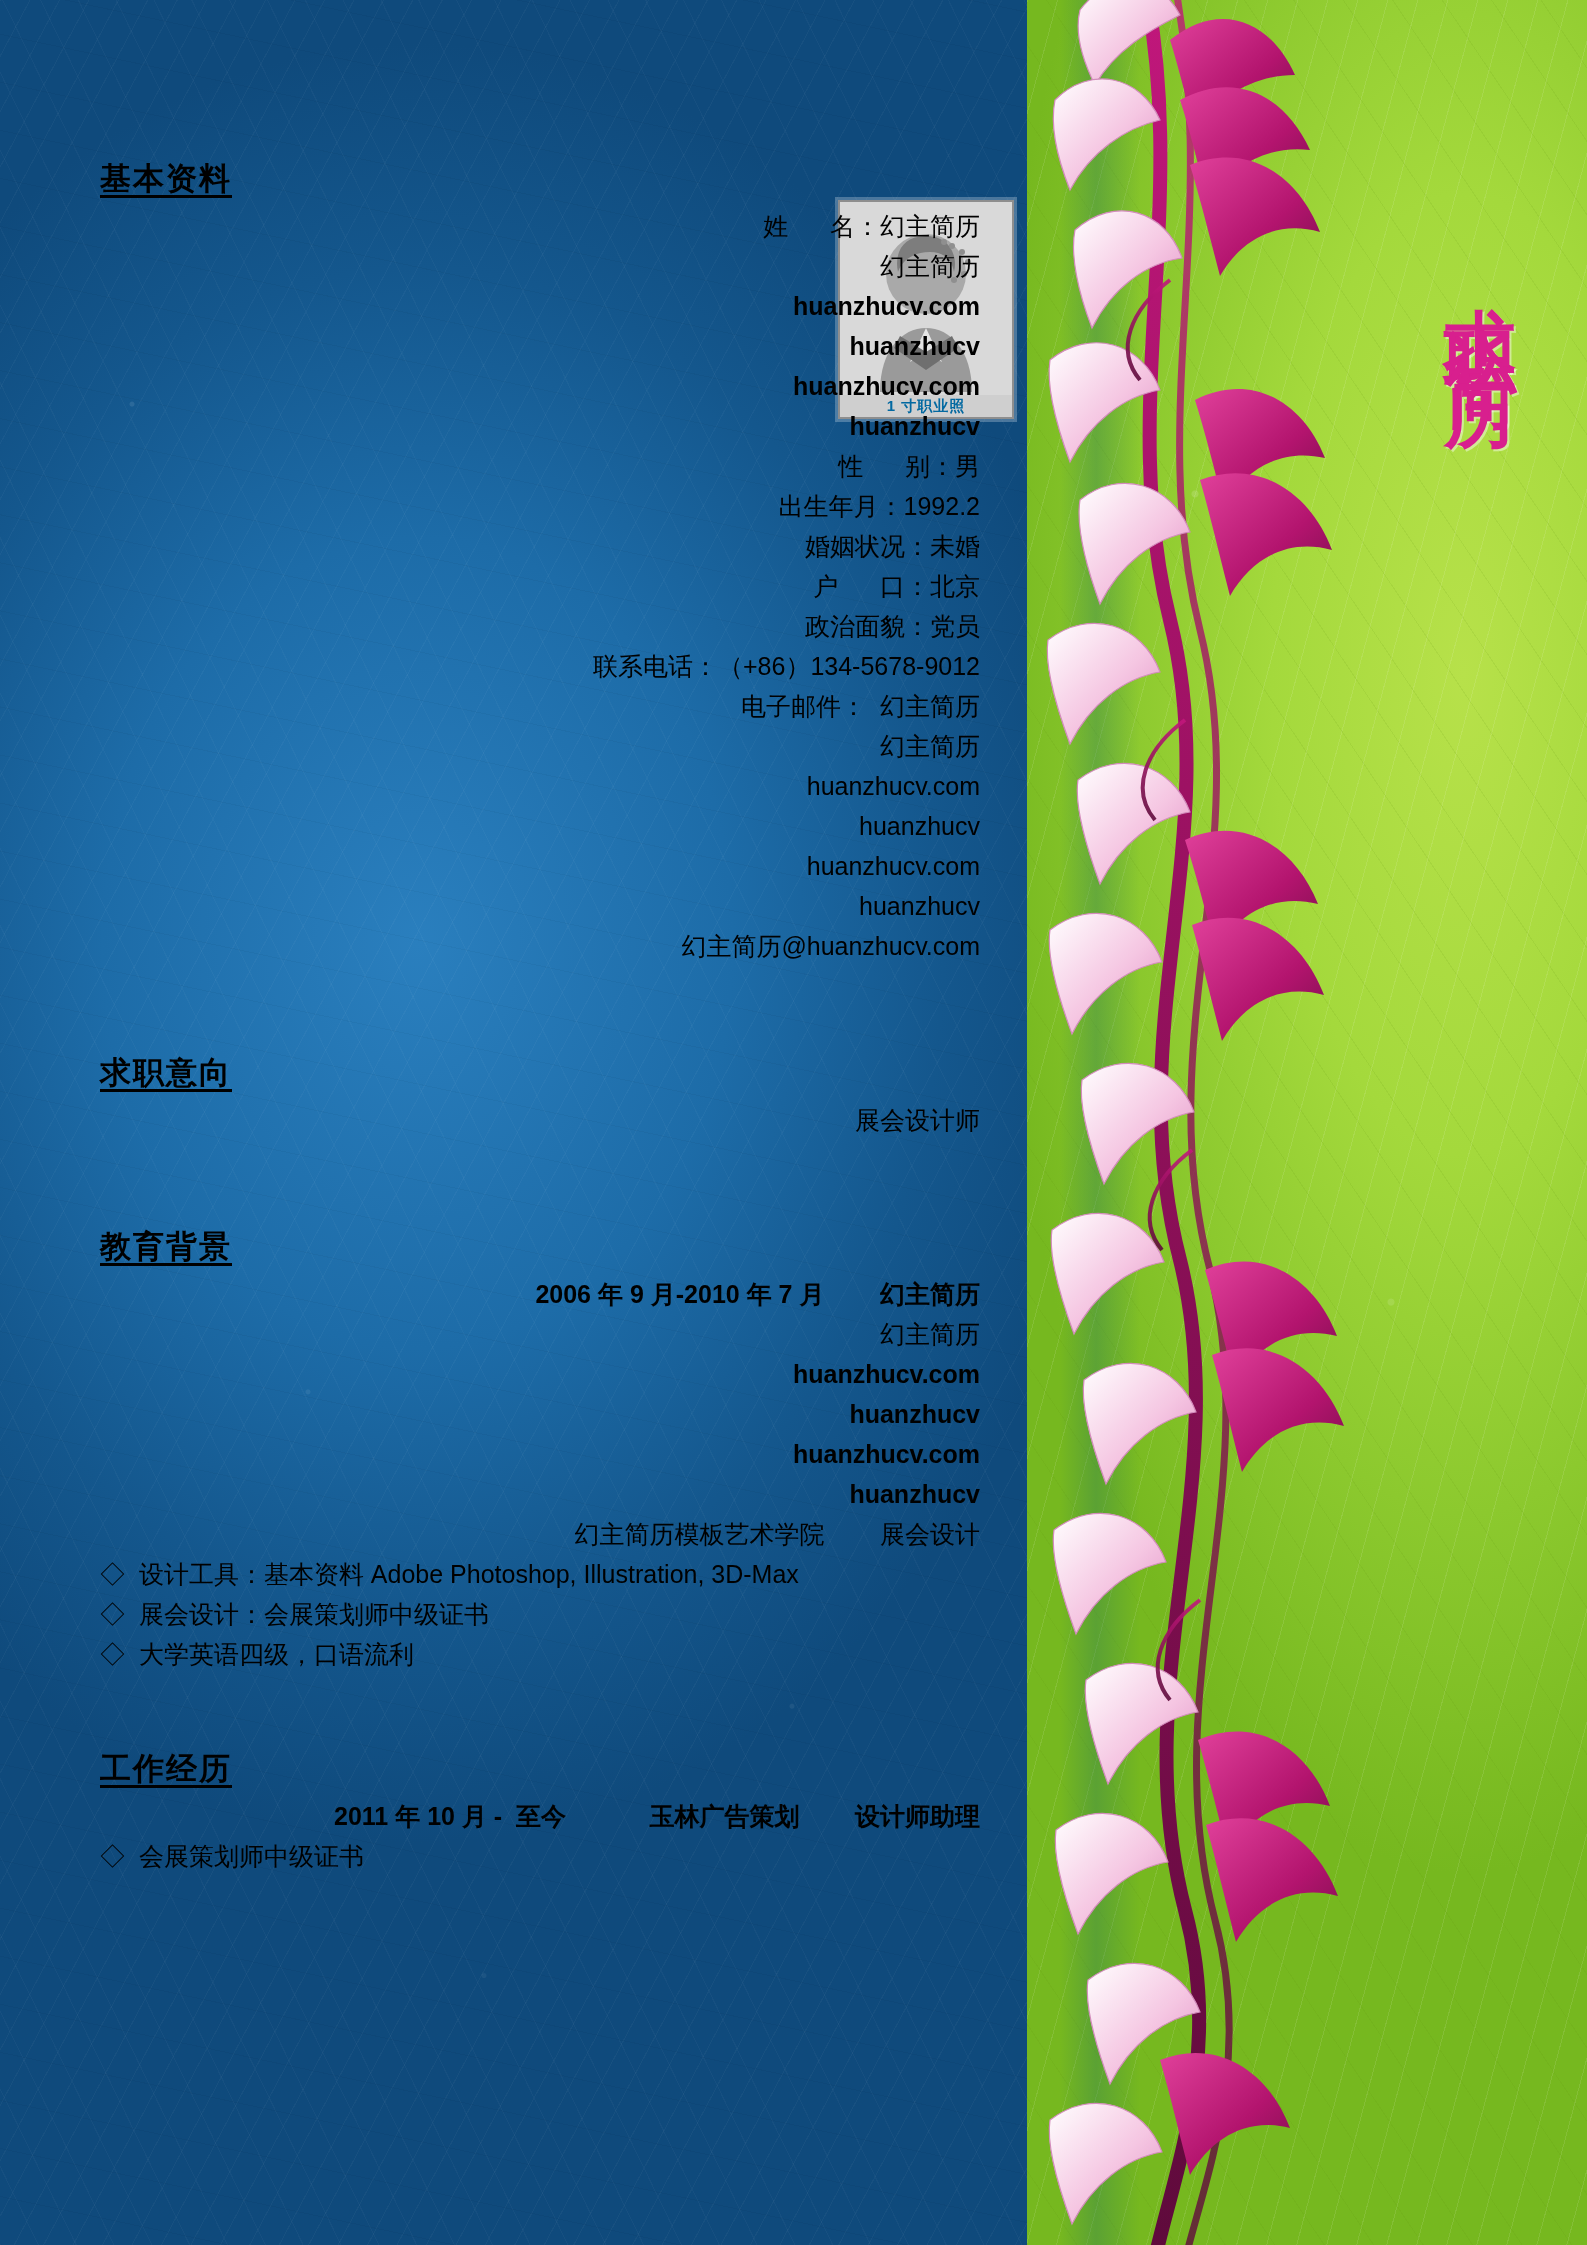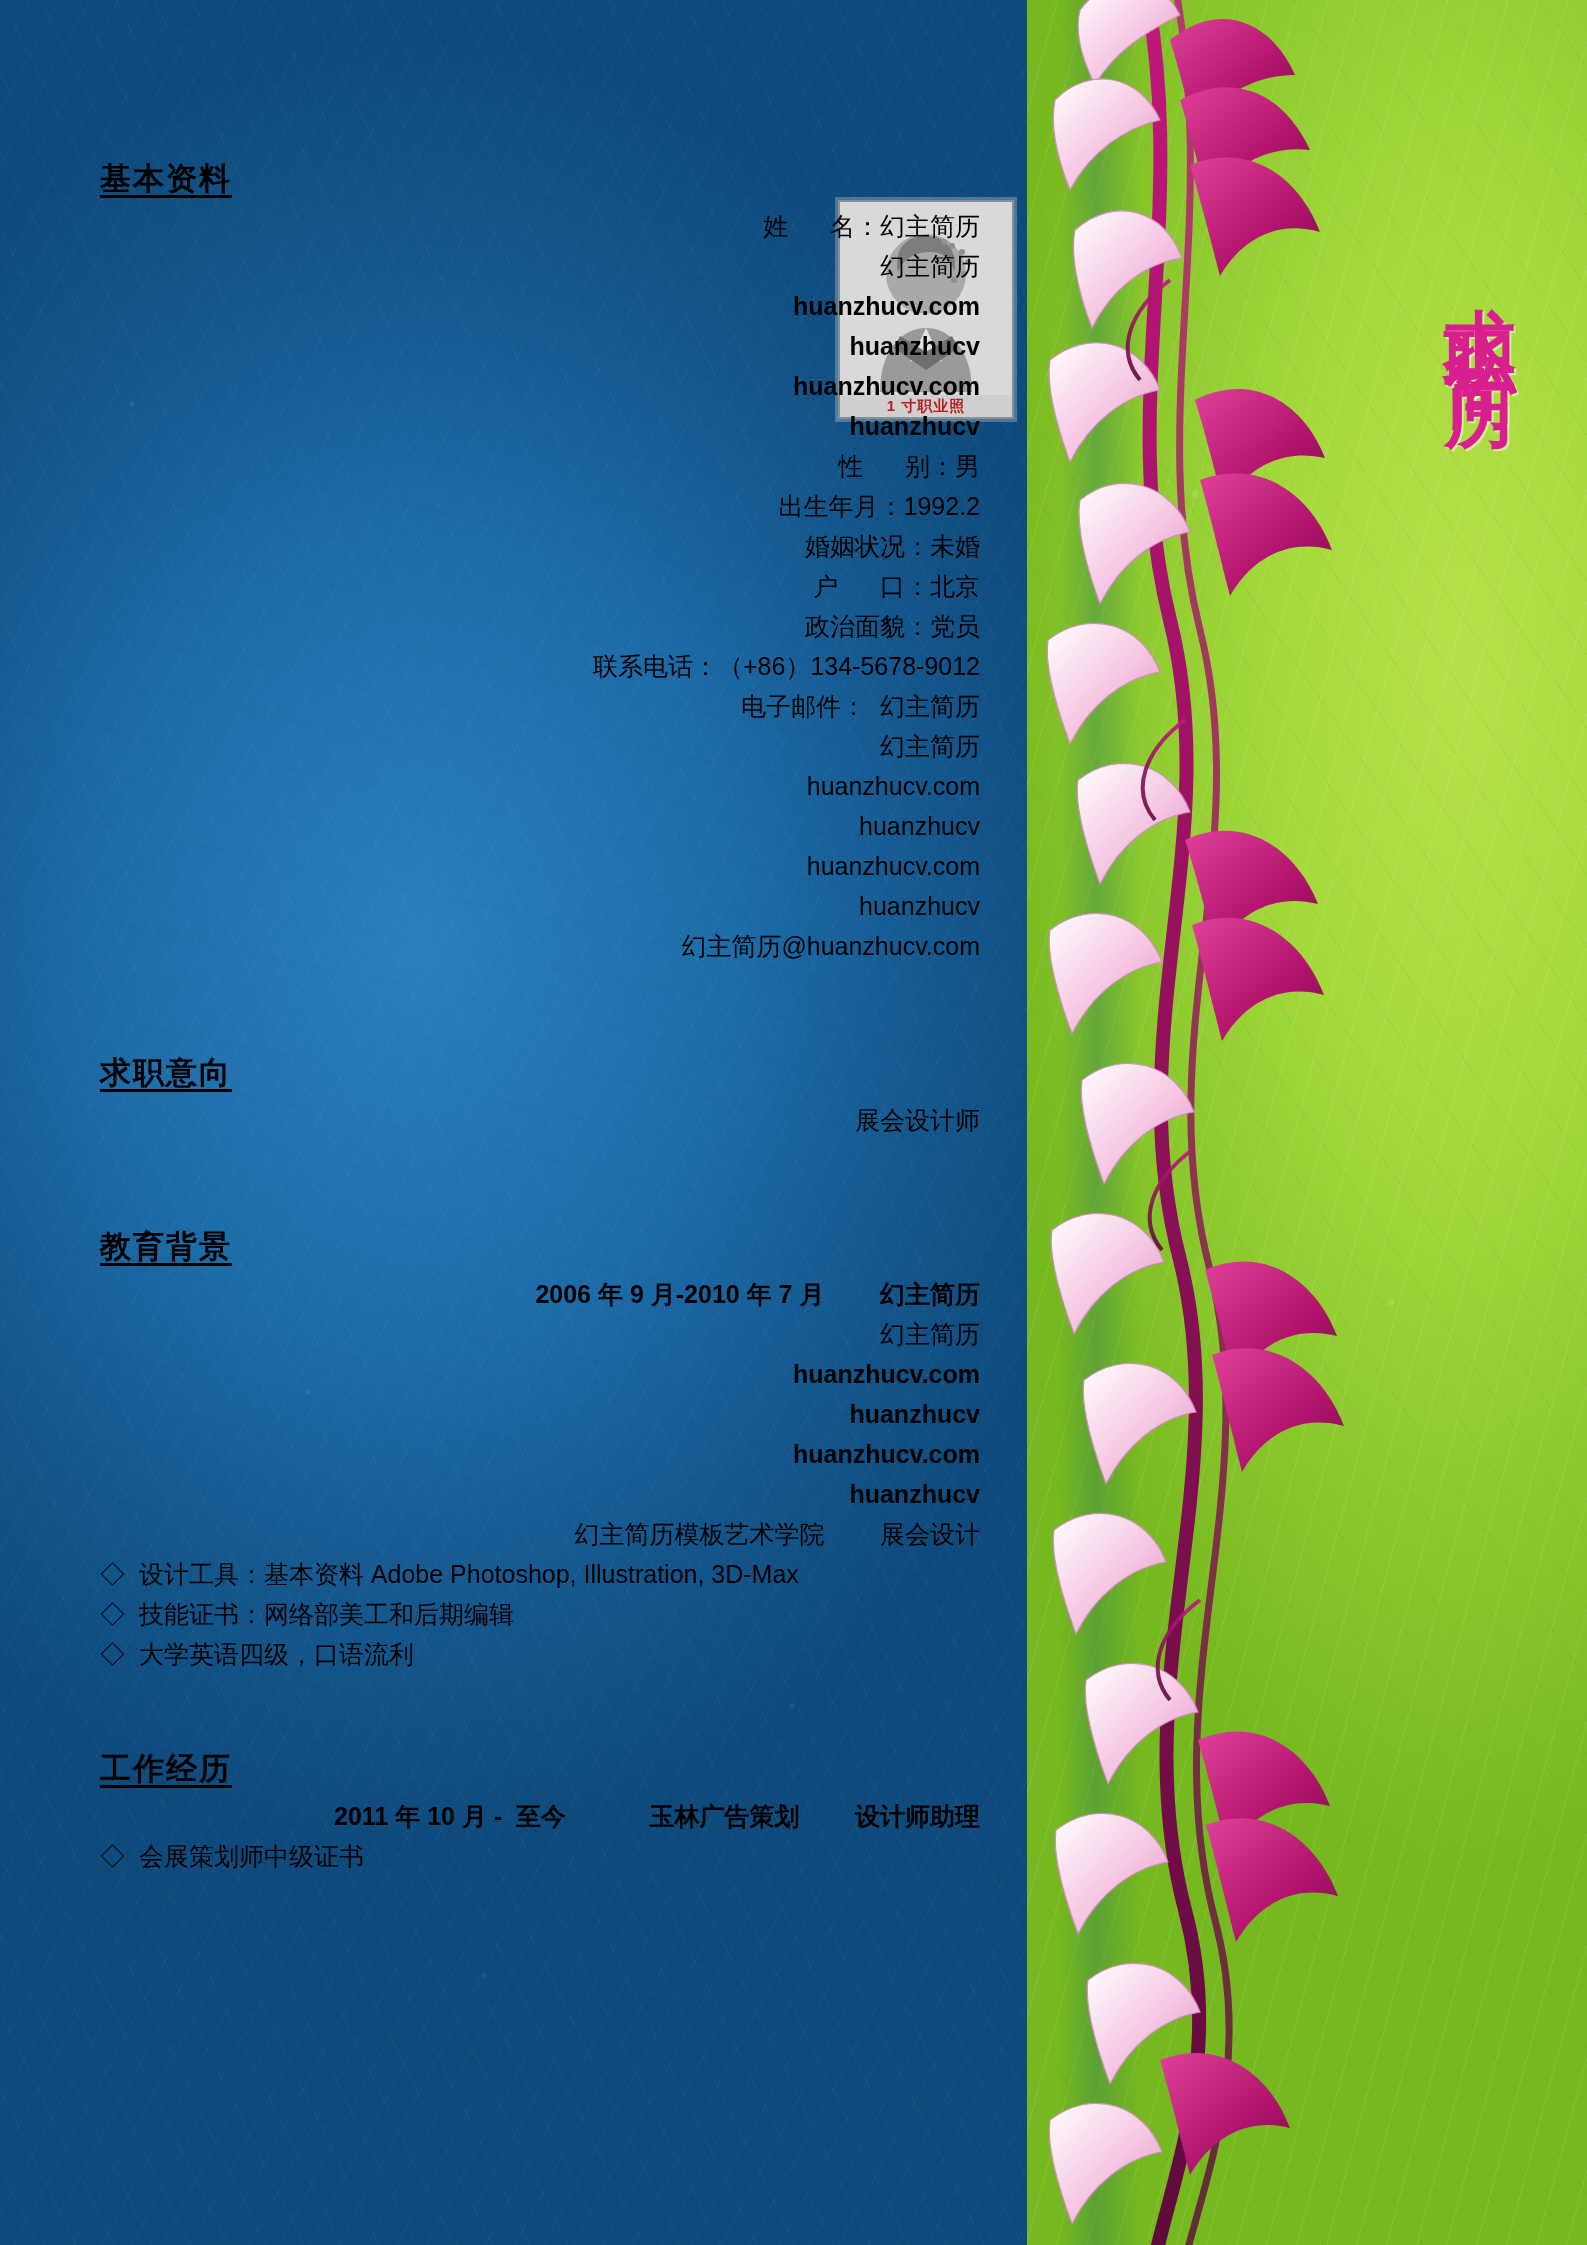--- a/index.html
+++ b/index.html
@@ -124,21 +124,21 @@
     box-shadow: 0 0 0 3px rgba(255,255,255,0.25);
     overflow: hidden;
   }
   .photo-caption {
     position: absolute;
     left: 0; bottom: 0;
     width: 100%;
     text-align: center;
     font-size: 15px;
     font-weight: bold;
-    color: #b91c1c;
+    color: #0369a1;
     background: #cfcfcf;
     line-height: 22px;
     letter-spacing: 1px;
   }
 </style>
 </head>
 <body>
 
 <div id="page">
 
@@ -269,21 +269,21 @@
     <div>
       <div class="section-head">教育背景</div>
       <div class="line b">2006 年 9 月-2010 年 7 月        幻主简历</div>
       <div class="line">幻主简历</div>
       <div class="line b">huanzhucv.com</div>
       <div class="line b">huanzhucv</div>
       <div class="line b">huanzhucv.com</div>
       <div class="line b">huanzhucv</div>
       <div class="line">幻主简历模板艺术学院        展会设计</div>
       <div class="bullet">◇  设计工具：基本资料 Adobe Photoshop, Illustration, 3D-Max</div>
-      <div class="bullet">◇  技能证书：网络部美工和后期编辑</div>
+      <div class="bullet">◇  展会设计：会展策划师中级证书</div>
       <div class="bullet">◇  大学英语四级，口语流利</div>
     </div>
 
     <div class="gap-md"></div>
 
     <div>
       <div class="section-head">工作经历</div>
       <div class="line b">2011 年 10 月 -  至今            玉林广告策划        设计师助理</div>
       <div class="bullet">◇  会展策划师中级证书</div>
     </div>

